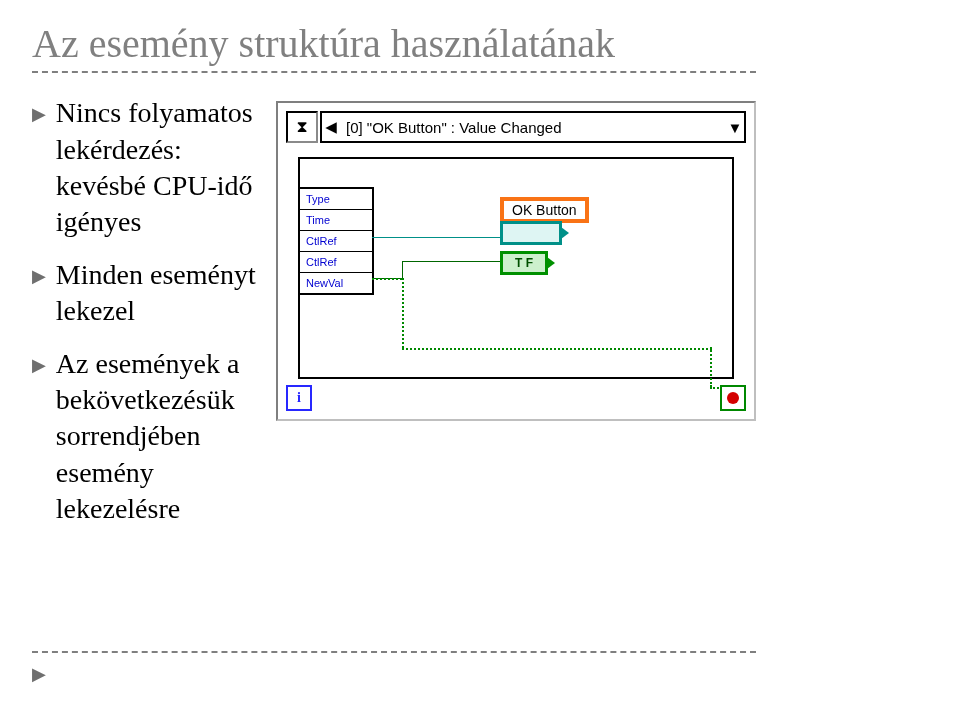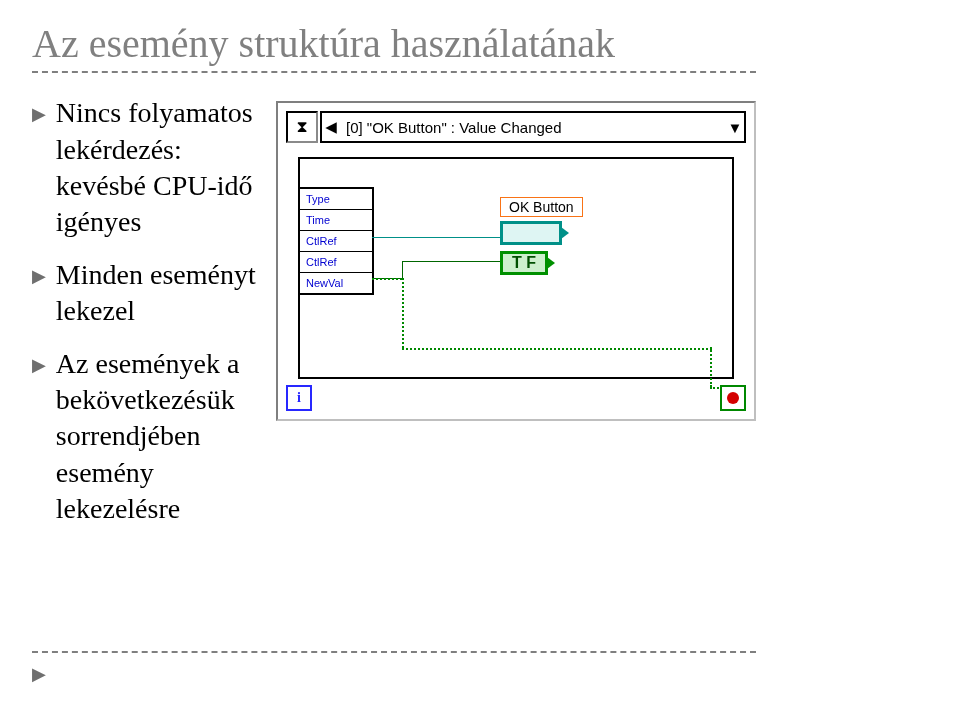--- a/index.html
+++ b/index.html
@@ -146,33 +146,33 @@
     border-top: 1px solid #000;
     height: 20px;
     line-height: 20px;
     min-width: 60px;
   }
   .event-data-row:first-child{ border-top:none; }
   
   .indicator-label {
     position: absolute;
     background: #fff;
-    border: 1px solid #f97316;
+    border: 4px solid #f97316;
     font-size: 14px;
     padding: 1px 8px;
     white-space: nowrap;
   }
   .indicator-tf {
     position: absolute;
     width: 42px;
     height: 18px;
     border: 3px solid #009000;
     background: #cdf0cd;
     display:flex;align-items:center;justify-content:center;
-    font-size:16px;
+    font-size:12px;
     color:#004f00;
     font-weight:bold;
   }
   .indicator-tf::after{
     content:"";
     position:absolute;
     right:-10px; top:50%; transform:translateY(-50%);
     width:0;height:0;
     border-top:6px solid transparent;
     border-bottom:6px solid transparent;

